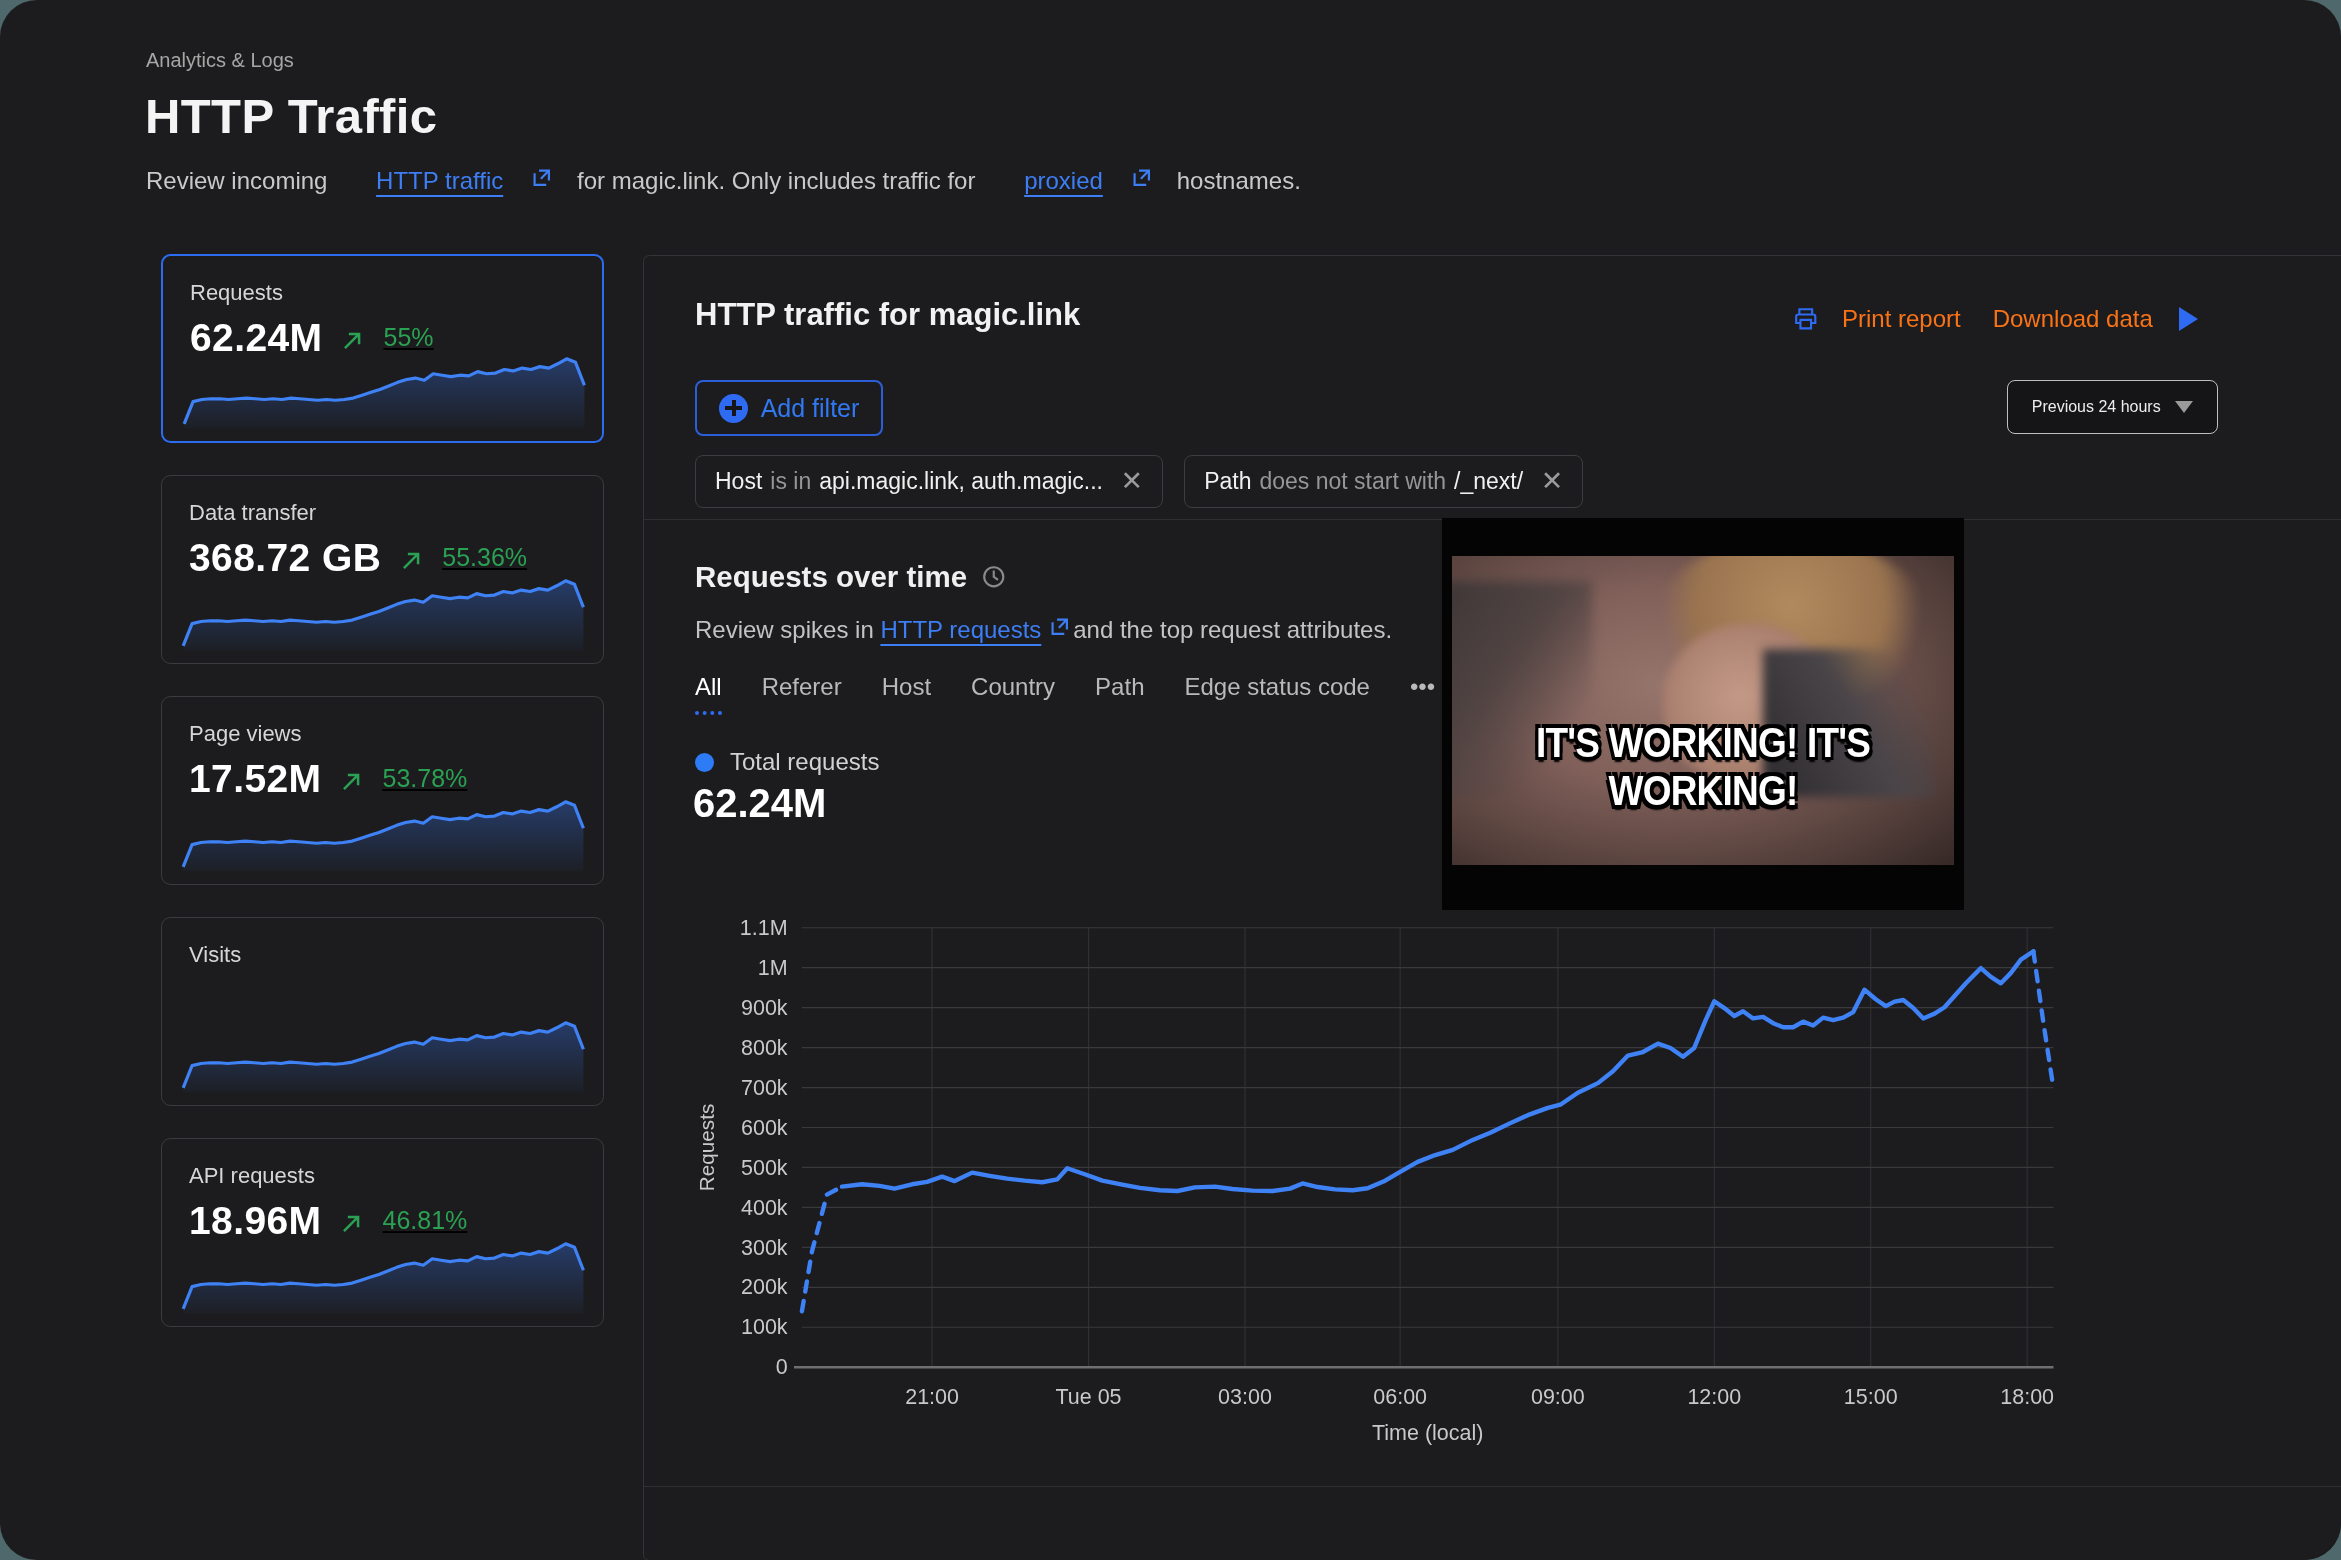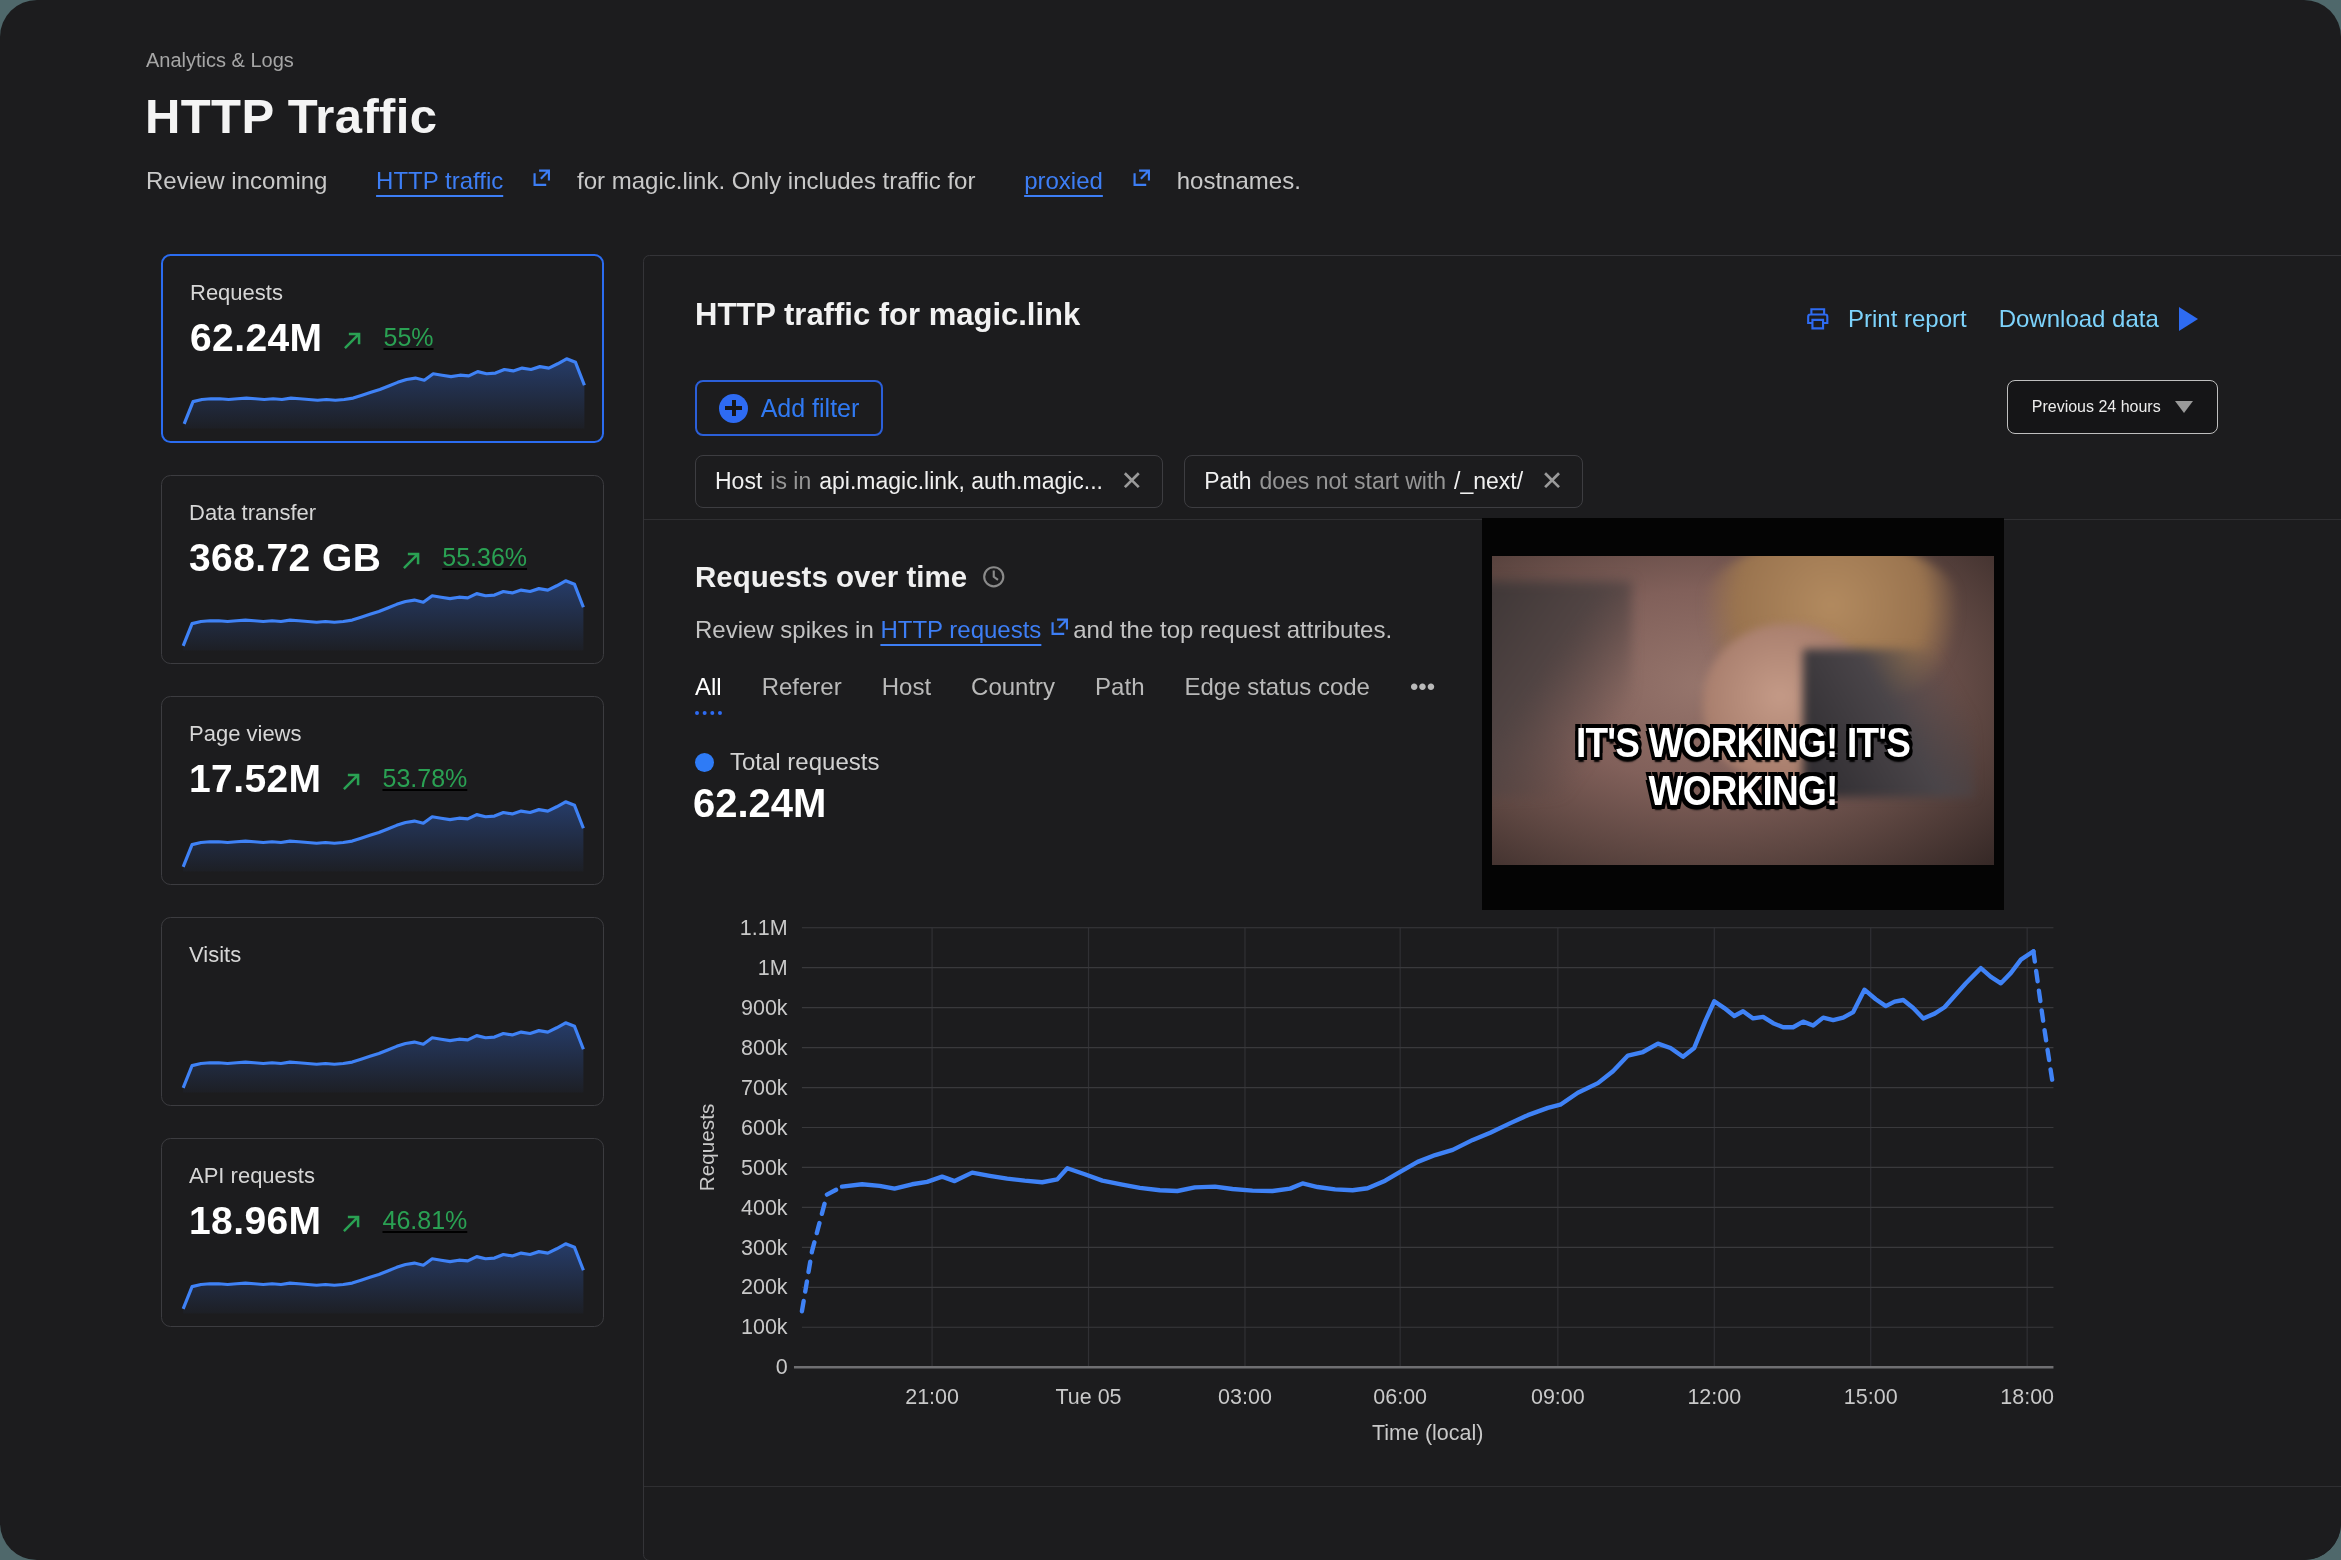--- a/index.html
+++ b/index.html
@@ -39,21 +39,21 @@
   .up-arrow { width:22px; height:22px; }
   .spark { position:absolute; left:17.5px; right:17.5px; bottom:11px; height:81px; }
 
   
   .panel {
     position:absolute; left:643px; top:255px; width:1707px; height:1306px;
     border:0.8px solid #343438; border-radius:6.4px; background:#1c1c1e;
   }
   .panel-title { position:absolute; left:51px; top:41px; font-size:31px; font-weight:700; color:#f2f2f2; }
   .panel-actions { position:absolute; right:151px; top:49px; display:flex; align-items:center; gap:32px; }
-  .action { display:flex; align-items:center; gap:17px; font-size:24px; color:#7dd3fc; cursor:pointer; }
+  .action { display:flex; align-items:center; gap:23px; font-size:24px; color:#f97316; cursor:pointer; }
   .action-icon { width:25.5px; height:25.5px; }
   .caret-right { width:0; height:0; border-top:12px solid transparent; border-bottom:12px solid transparent; border-left:19px solid #2e6bf2; margin-left:3.2px; }
 
   .add-filter {
     position:absolute; left:51px; top:124px; height:56px;
     display:flex; align-items:center; gap:12.7px; padding:0 22px;
     border:2.4px solid #2b5fd9; border-radius:8px;
     font-size:25px; color:#3079f2; background:transparent; cursor:pointer;
   }
   .plus-circle { width:29px; height:29px; border-radius:50%; background:#2e6bf2; position:relative; flex:none; }
@@ -90,21 +90,21 @@
   .tab { cursor:pointer; padding-bottom:14.3px; }
   .tab.active { color:#ffffff; position:relative; }
   .tab.active::after { content:""; position:absolute; left:0; right:0; bottom:0; border-bottom:4.8px dotted #2e6bf2; }
 
   .legend { position:absolute; left:51px; top:492px; display:flex; align-items:center; gap:16px; }
   .legend-dot { width:19px; height:19px; border-radius:50%; background:#2e7bf6; }
   .legend-label { font-size:24px; color:#d2d2d2; }
   .total-value { position:absolute; left:49px; top:525px; font-size:40px; font-weight:700; color:#ffffff; }
 
   
-  .meme { position:absolute; left:798px; top:262px; width:522px; height:392px; background:#040404; overflow:hidden;margin-left:40px; }
+  .meme { position:absolute; left:798px; top:262px; width:522px; height:392px; background:#040404; overflow:hidden; }
   .meme-photo {
     position:absolute; left:9.6px; right:9.6px; top:38px; bottom:45px;
     background:radial-gradient(ellipse at 42% 42%, #96756c 0%, #81605a 38%, #5d4641 68%, #352826 100%);
     overflow:hidden;
   }
   .meme-hair { position:absolute; left:40%; top:-6%; width:55%; height:55%; border-radius:50%;
     background:radial-gradient(circle at 50% 40%, #b28a5f 0%, #9a744f 55%, rgba(90,60,40,0) 75%); filter:blur(4.8px); }
   .meme-face { position:absolute; left:42%; top:22%; width:34%; height:52%; border-radius:48%;
     background:radial-gradient(circle at 45% 45%, #c49a87 0%, #a87e6d 60%, rgba(120,80,60,0) 85%); filter:blur(4px); }
   .meme-arm-left { position:absolute; left:-6%; top:8%; width:34%; height:70%;

